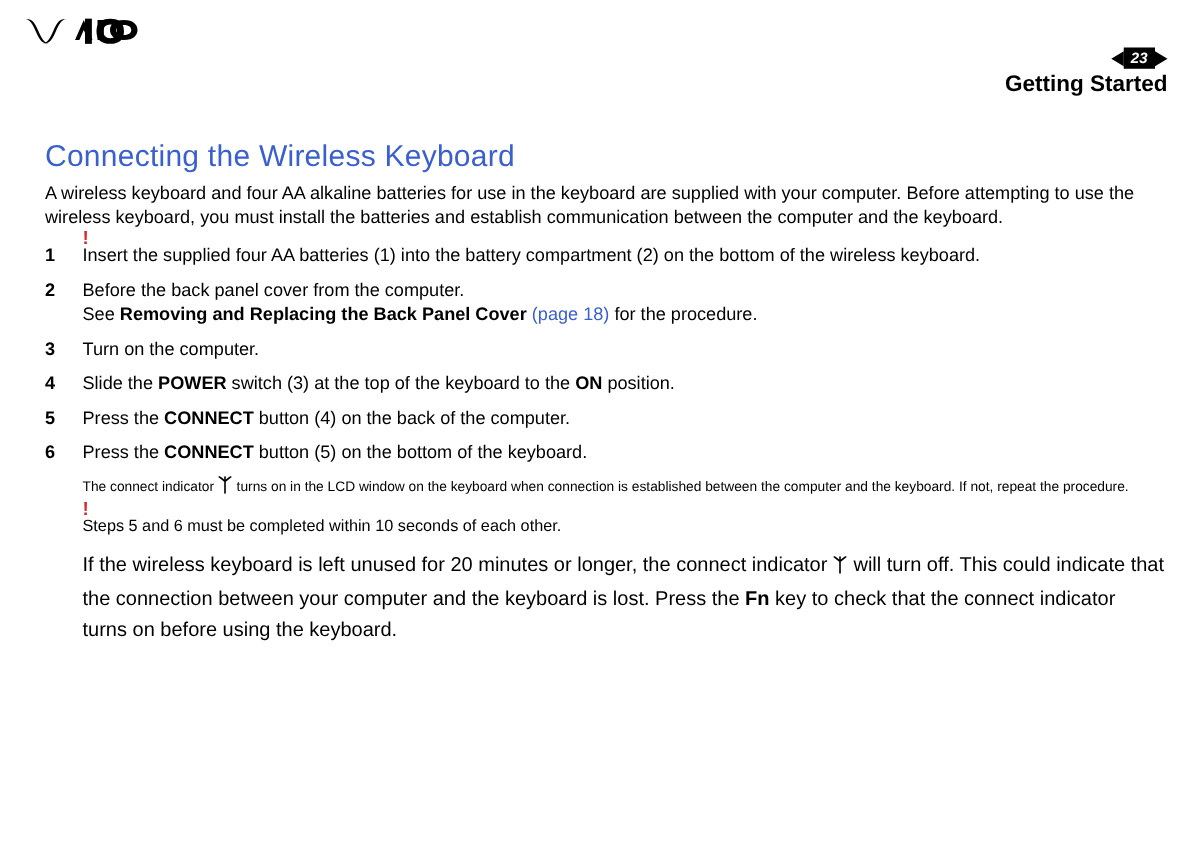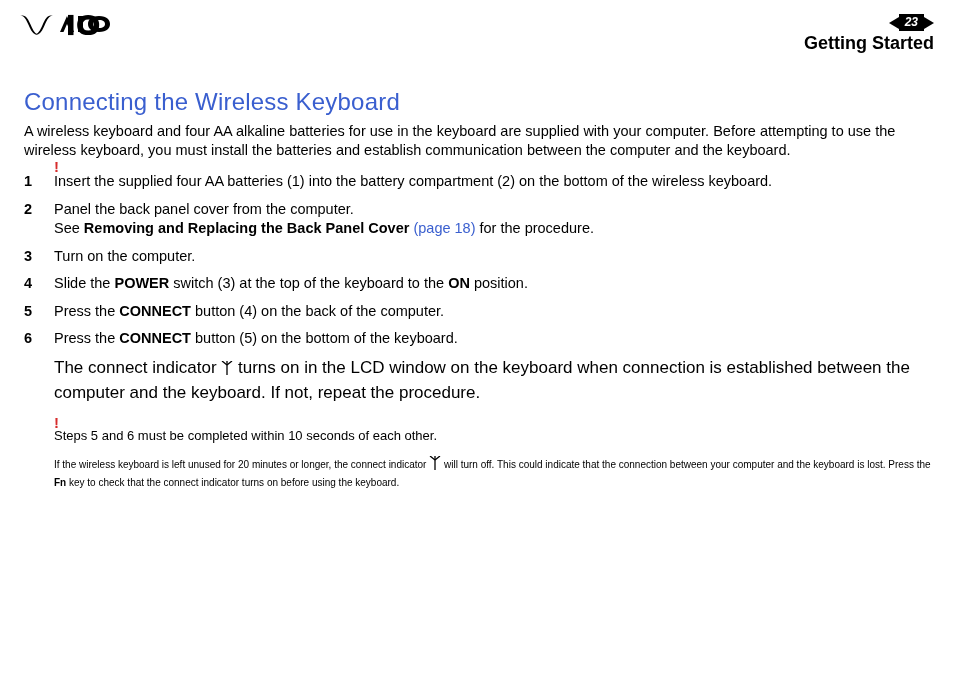--- a/index.html
+++ b/index.html
@@ -17,20 +17,21 @@
     justify-content: space-between;
     align-items: flex-start;
     padding: 14px 20px 0 20px;
   }
   .logo svg { display: block; }
   .pagegroup {
     display: flex;
     flex-direction: column;
     align-items: flex-end;
     gap: 2px;
+    margin-top: 24px;
   }
   .pagenav {
     display: flex;
     align-items: center;
     gap: 0;
   }
   .navtri { width: 0; height: 0; border-style: solid; }
   .navleft { border-width: 6px 10px 6px 0; border-color: transparent #000 transparent transparent; cursor: pointer; }
   .navright { border-width: 6px 0 6px 10px; border-color: transparent transparent transparent #000; cursor: pointer; }
   .pagenum {
@@ -40,21 +41,21 @@
     font-weight: bold;
     font-size: 12px;
     padding: 1px 6px 2px 6px;
     display: inline-block;
   }
   .section-label {
     font-weight: bold;
     font-size: 18px;
   }
   .content {
-    padding: 34px 22px 0 24px;
+    padding: 34px 22px 0 36px;
   }
   h1.title {
     color: #3a5fcf;
     font-weight: normal;
     font-size: 24px;
     margin-bottom: 6px;
     letter-spacing: 0.2px;
   }
   p.intro {
     font-size: 14.5px;
@@ -97,31 +98,30 @@
   }
   ol.steps .step-body {
     font-size: 14.5px;
     line-height: 1.35;
     flex: 1;
   }
   .step-body strong { font-weight: bold; }
   .pagelink { color: #3a5fcf; font-weight: normal; }
   .follow {
     margin-left: 30px;
-    font-size: 17px;
+    font-size: 11px;
     line-height: 1.35;
-    margin-bottom: 10px;
   }
   .antenna-icon {
     display: inline-block;
     vertical-align: -2px;
   }
   .note2 {
     margin-left: 30px;
-    font-size: 10px;
+    font-size: 16px;
     line-height: 1.55;
     color: #000;
   }
   .note2 strong { font-weight: bold; }
 </style>
 </head>
 <body>
 
 <div class="header">
   <div class="logo">
@@ -176,21 +176,21 @@
   </div>
 
   <ol class="steps">
     <li>
       <span class="num">1</span>
       <span class="step-body">Insert the supplied four AA batteries (1) into the battery compartment (2) on the bottom of the wireless keyboard.</span>
     </li>
     <li>
       <span class="num">2</span>
       <span class="step-body">
-        <span>Panel the back panel cover from the computer.</span><br>
+        <span>Before the back panel cover from the computer.</span><br>
         <span>See </span><strong>Removing and Replacing the Back Panel Cover </strong><span class="pagelink">(page 18)</span><span> for the procedure.</span>
       </span>
     </li>
     <li>
       <span class="num">3</span>
       <span class="step-body">Turn on the computer.</span>
     </li>
     <li>
       <span class="num">4</span>
       <span class="step-body">

